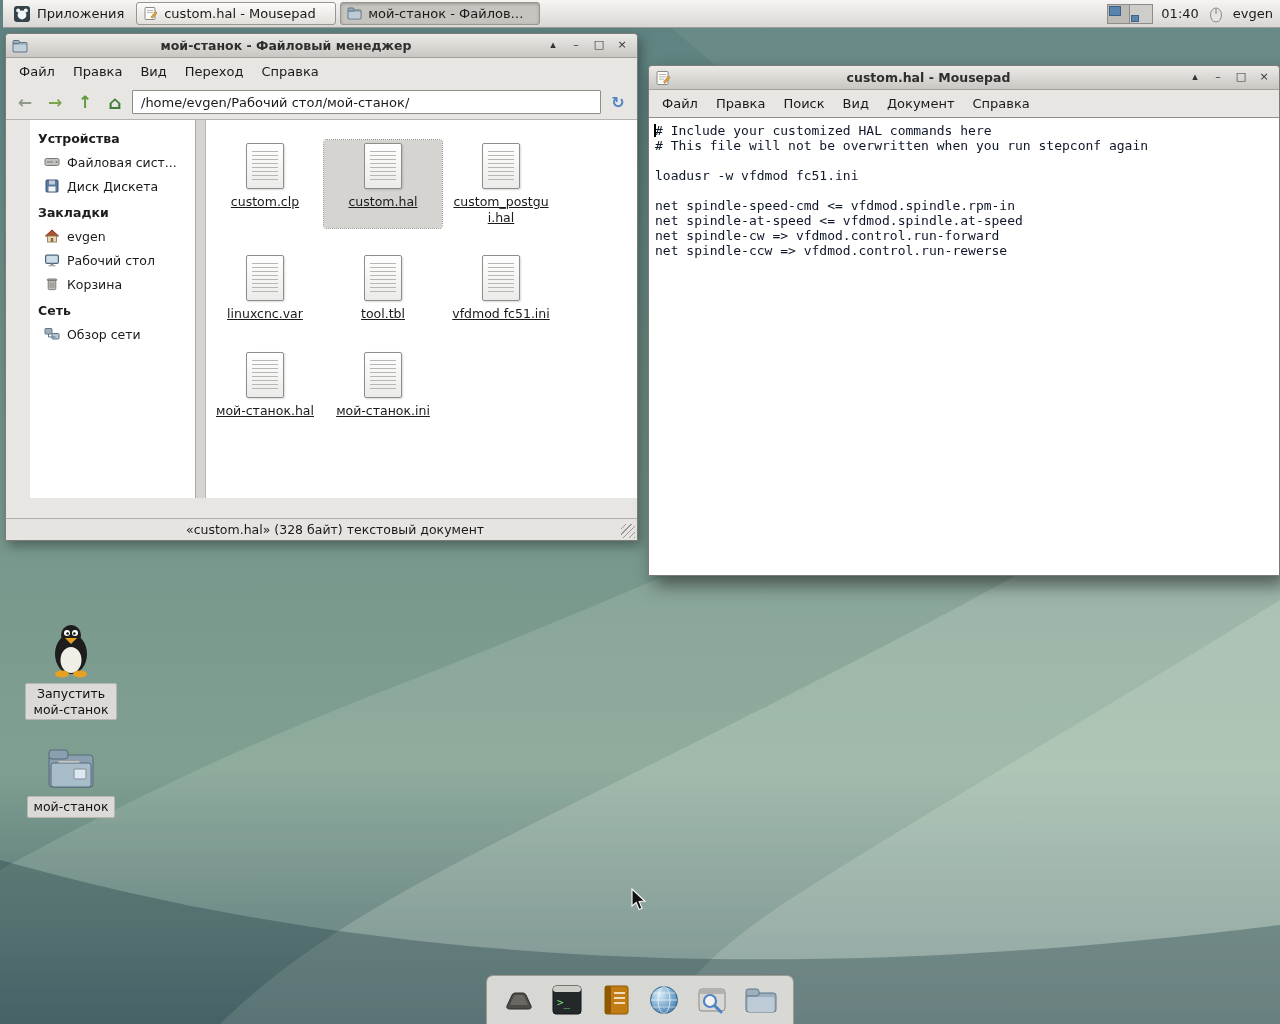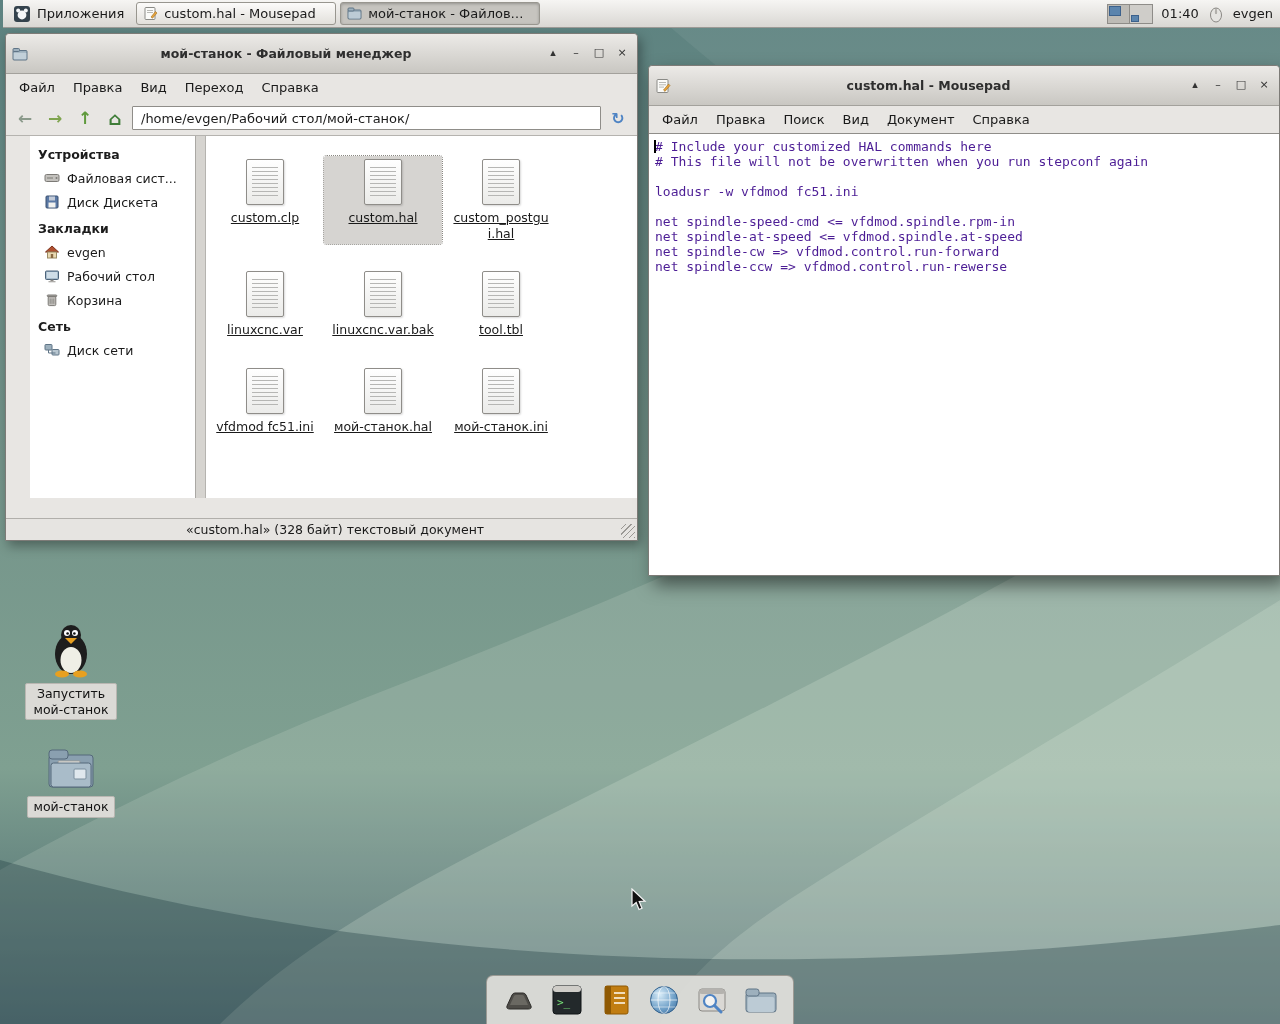--- a/index.html
+++ b/index.html
@@ -18,21 +18,21 @@
   .ws { width:22px; height:18px; background:#cfcdc9; position:relative; border-right:1px solid #8e8c88; }
   .ws:last-child { border-right:none; }
   .ws .mini { position:absolute; left:1px; top:1px; width:12px; height:10px; background:#5b84ad; border:1px solid #3c618c; }
   .ws .mini.small { top:auto; bottom:1px; width:8px; height:7px; }
   .ws.current { background:#bdbbb6; }
   .clock { font-size:13px; }
   .user { font-size:13px; margin-right:4px; }
 
   
   .window { position:absolute; background:#e8e6e3; border:1px solid #7d7b77; border-radius:4px 4px 0 0; display:flex; flex-direction:column; }
-  .titlebar { height:40px; background:linear-gradient(#eceae7,#c9c7c2); border-bottom:1px solid #a3a19c; border-radius:4px 4px 0 0; display:flex; align-items:center; padding:0 6px; gap:5px; flex:0 0 auto; }
+  .titlebar { height:24px; background:linear-gradient(#eceae7,#c9c7c2); border-bottom:1px solid #a3a19c; border-radius:4px 4px 0 0; display:flex; align-items:center; padding:0 6px; gap:5px; flex:0 0 auto; }
   .titlebar .title { flex:1; text-align:center; font-weight:bold; font-size:12.5px; color:#2e2e2e; overflow:hidden; white-space:nowrap; }
   .tb-btn { width:18px; height:17px; line-height:16px; text-align:center; font-size:11px; color:#333; border-radius:2px; }
   .menubar { height:27px; display:flex; align-items:center; padding:0 4px; flex:0 0 auto; font-size:13px; }
   .menu-item { padding:4px 9px; }
   .win-icon { flex:0 0 auto; }
 
   
   .fm { left:5px; top:33px; width:633px; height:508px; z-index:10; box-shadow:3px 5px 12px rgba(0,0,0,.35); }
   .toolbar { height:34px; display:flex; align-items:center; gap:4px; padding:0 6px; flex:0 0 auto; }
   .nav-btn { width:26px; height:26px; display:flex; align-items:center; justify-content:center; font-size:17px; font-weight:bold; border-radius:3px; }
@@ -53,21 +53,21 @@
   .doc-icon { position:relative; width:38px; height:46px; background:linear-gradient(#ffffff,#ebebe9); border:1px solid #8f8d89; border-radius:2px; box-shadow:1px 1px 2px rgba(0,0,0,.15); }
   .doc-lines { position:absolute; left:5px; right:5px; top:7px; bottom:6px; background:repeating-linear-gradient(180deg,#b6b6b4 0 1px,transparent 1px 4px); }
   .globe-ov { position:absolute; left:5px; top:8px; width:28px; height:28px; border-radius:50%; background:radial-gradient(circle at 35% 32%,#ddeefa,#6fa0c8 62%,#3c6c9c); border:1px solid #38608a; }
   .fname { margin-top:5px; max-width:102px; text-align:center; font-size:12.5px; line-height:1.25; word-break:break-all; }
   .statusbar { height:22px; background:#e6e4e1; border-top:1px solid #b1afab; display:flex; align-items:center; padding-left:180px; font-size:12.5px; position:relative; flex:0 0 auto;margin-top:20px; }
   .grip { position:absolute; right:2px; bottom:2px; width:14px; height:14px; background:repeating-linear-gradient(135deg,transparent 0 3px,#9a9894 3px 4px); }
 
   
   .editor { left:648px; top:65px; width:632px; height:511px; z-index:20; box-shadow:6px 9px 18px rgba(0,0,0,.5); }
   .text-area { flex:1; background:#fff; border-top:1px solid #8f8d89; position:relative; overflow:hidden; }
-  .text-area pre { font-family:"DejaVu Sans Mono", monospace; font-size:13px; line-height:15px; padding:5px 2px 0 6px; white-space:pre; color:#4c1d95; }
+  .text-area pre { font-family:"DejaVu Sans Mono", monospace; font-size:13px; line-height:15px; padding:5px 2px 0 6px; white-space:pre; color:#0f172a; }
   .caret { position:absolute; left:5px; top:6px; width:2px; height:13px; background:#000; }
 
   
   .desk-icon { position:absolute; width:96px; display:flex; flex-direction:column; align-items:center; }
   .di-launcher { left:23px; top:622px; }
   .di-folder  { left:23px; top:745px; }
   .di-label { margin-top:5px; background:#dbdad6; border:1px solid #b9b7b2; border-radius:2px; padding:2px 6px; text-align:center; font-size:12.5px; line-height:1.25; color:#111; max-width:92px; }
 
   
   .dock { position:absolute; left:486px; bottom:0; width:308px; height:49px; background:rgba(226,225,220,.92); border:1px solid rgba(140,138,132,.8); border-bottom:none; border-radius:7px 7px 0 0; display:flex; align-items:center; justify-content:space-around; padding:0 8px; z-index:40; }
@@ -230,21 +230,21 @@
         </div>
 
         <div class="sb-header">Сеть</div>
         <div class="sb-item">
           <svg width="16" height="16" viewBox="0 0 16 16">
             <rect x="1" y="2.5" width="7" height="5.5" rx="0.8" fill="#9db0bd" stroke="#5f7486"></rect>
             <rect x="8" y="7.5" width="7" height="5.5" rx="0.8" fill="#b8c6d0" stroke="#5f7486"></rect>
             <line x1="4.5" y1="8" x2="4.5" y2="11" stroke="#5f7486"></line>
             <line x1="4.5" y1="11" x2="11.5" y2="11" stroke="#5f7486"></line>
           </svg>
-          <span>Диск сети</span>
+          <span>Обзор сети</span>
         </div>
       </div>
 
       <div class="splitter"></div>
 
       <div class="files">
         <div class="file">
           <div class="doc-icon">
               <div class="doc-lines"></div>
             </div>
@@ -260,26 +260,20 @@
           <div class="doc-icon">
               <div class="doc-lines"></div>
             </div>
           <div class="fname">custom_postgui.hal</div>
         </div>
         <div class="file">
           <div class="doc-icon">
               <div class="doc-lines"></div>
             </div>
           <div class="fname">linuxcnc.var</div>
-        </div>
-        <div class="file">
-          <div class="doc-icon">
-              <div class="doc-lines"></div>
-            </div>
-          <div class="fname">linuxcnc.var.bak</div>
         </div>
         <div class="file">
           <div class="doc-icon">
               <div class="doc-lines"></div>
             </div>
           <div class="fname">tool.tbl</div>
         </div>
         <div class="file">
           <div class="doc-icon">
               <div class="doc-lines"></div>

